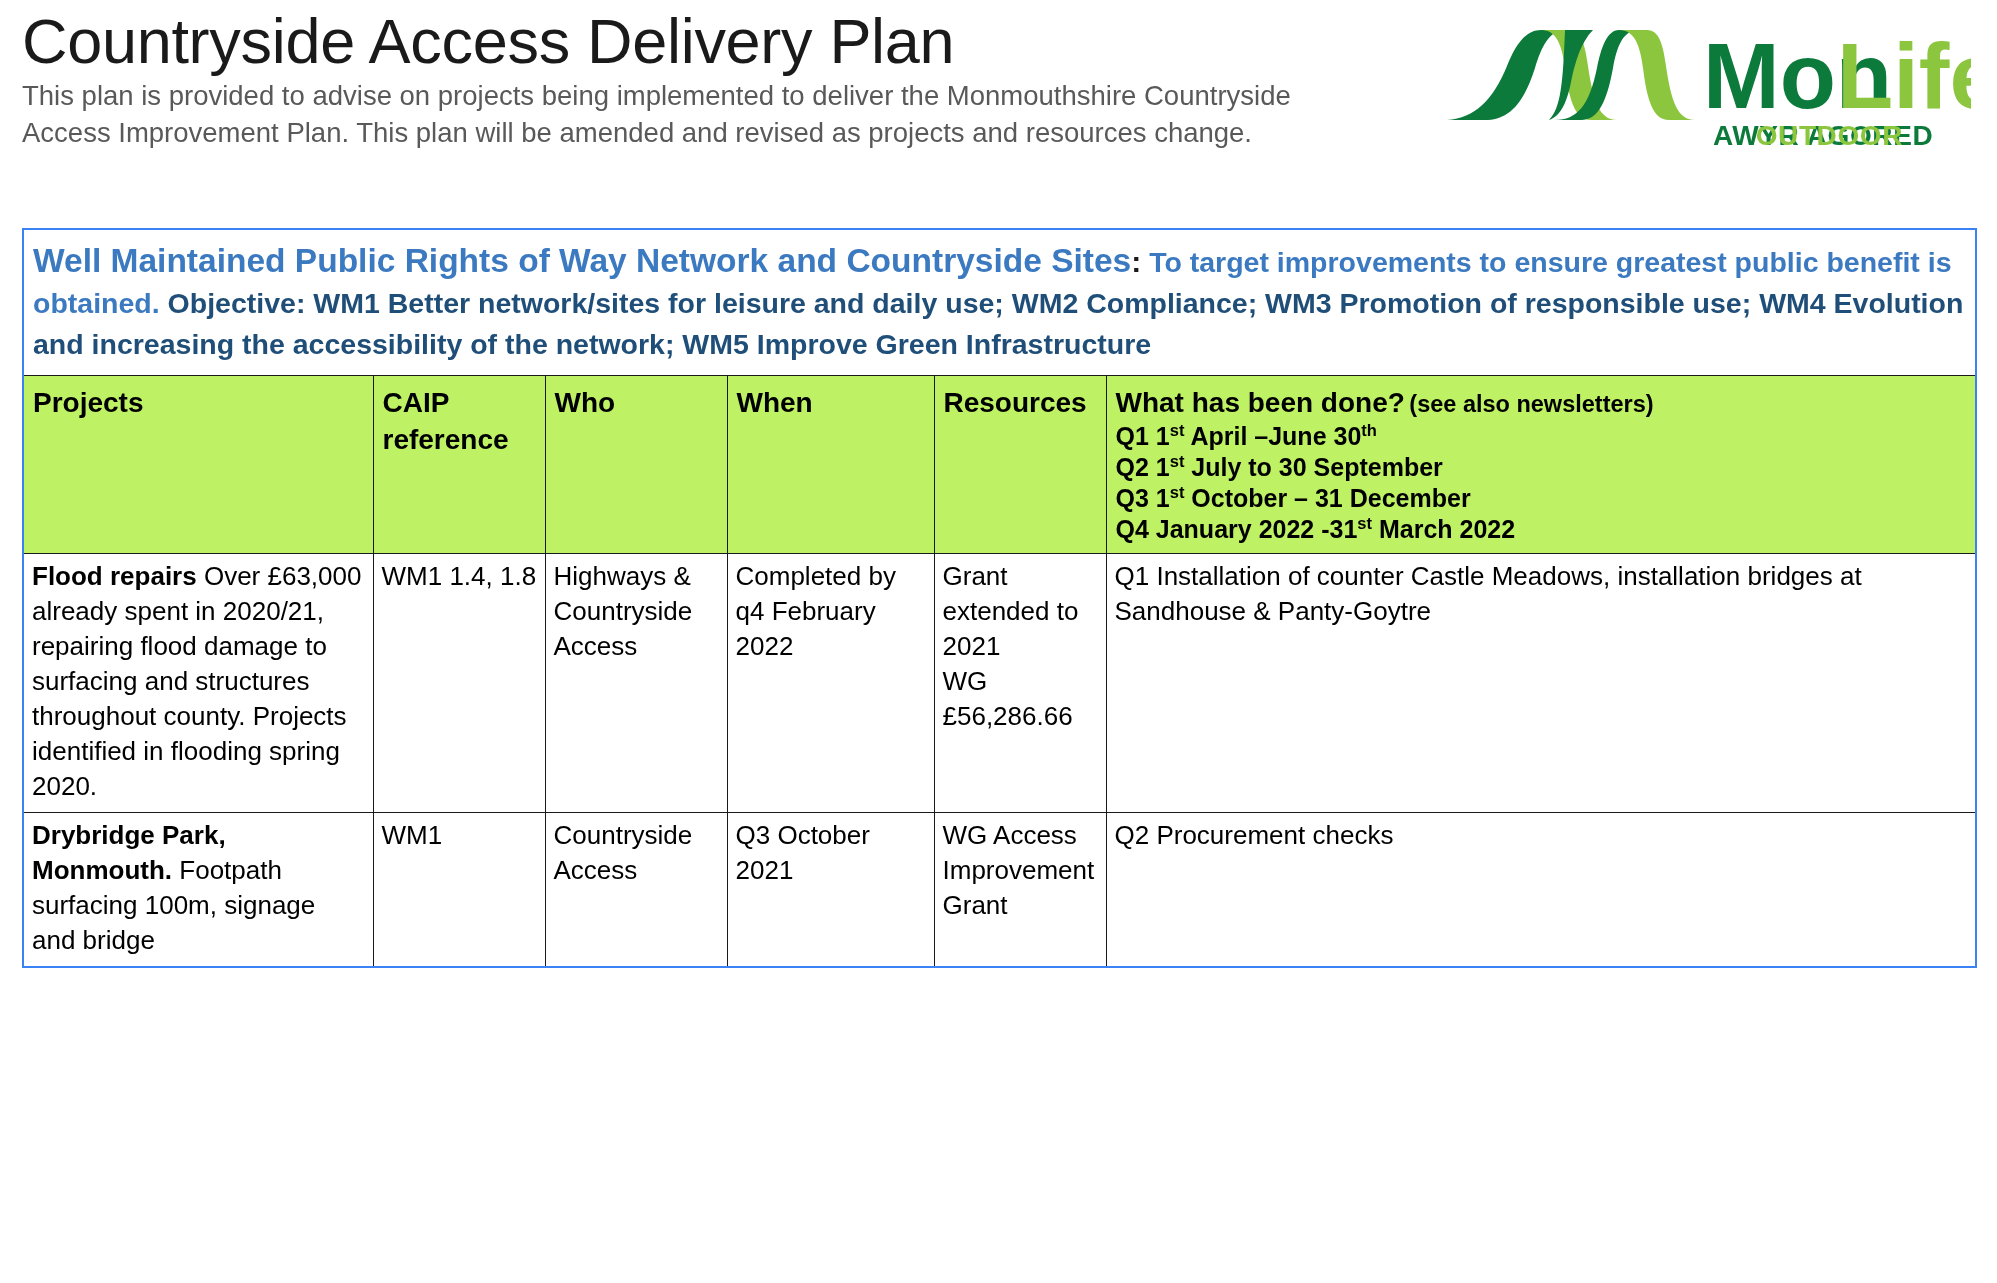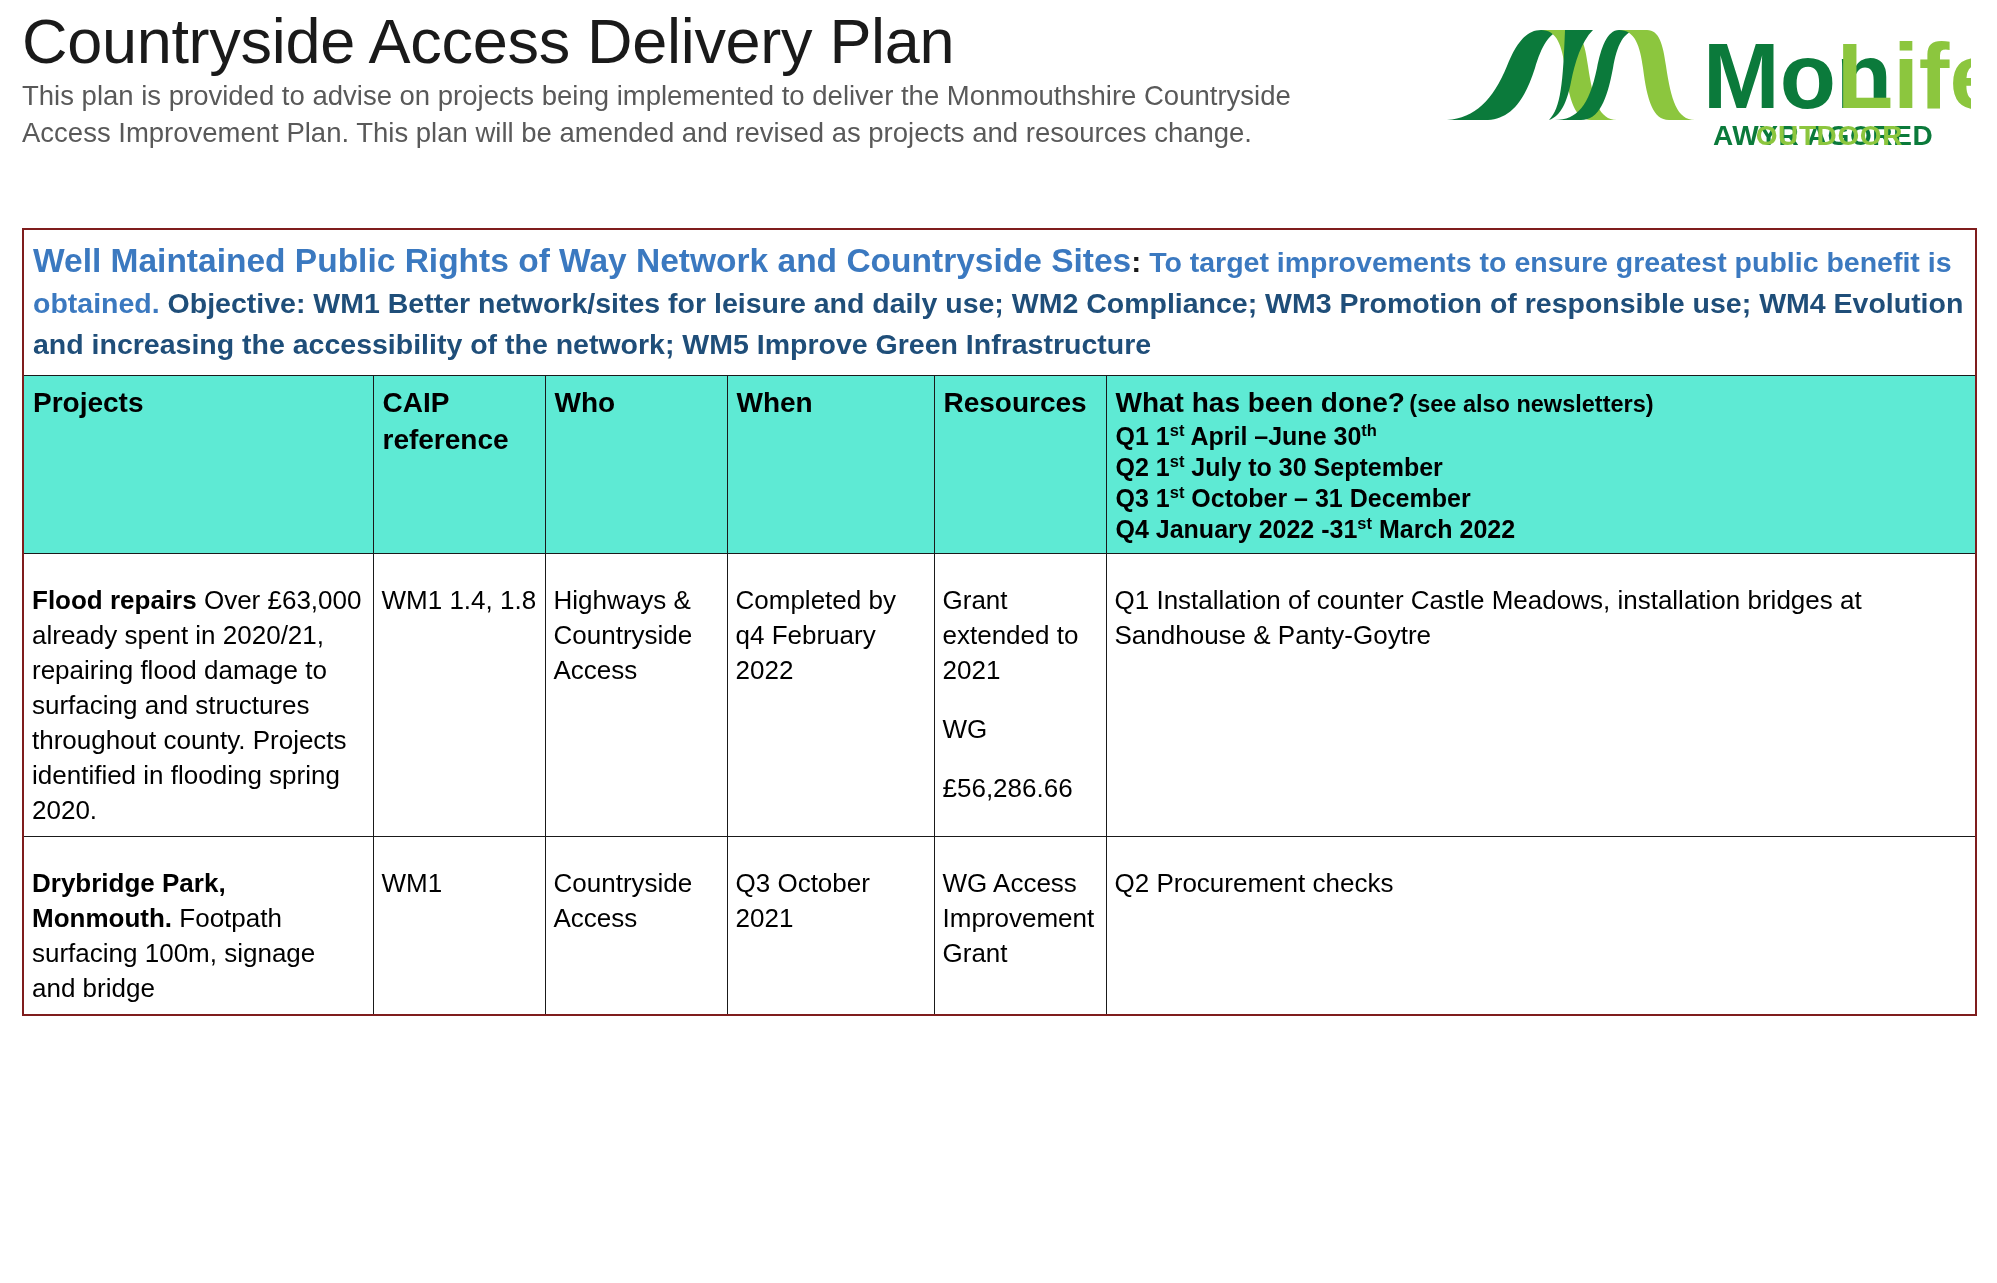--- a/index.html
+++ b/index.html
@@ -58,21 +58,21 @@
     position: absolute;
     right: 4px;
     top: 4px;
     width: 530px;
     height: 148px;
   }
   .logo svg { display: block; }
 
   
   .plan-table {
-    border: 2px solid #7f1d1d;
+    border: 2px solid #3b82f6;
     border-collapse: collapse;
     width: 1953px;
     table-layout: fixed;
   }
   .plan-table col.c1 { width: 350px; }
   .plan-table col.c2 { width: 172px; }
   .plan-table col.c3 { width: 182px; }
   .plan-table col.c4 { width: 207px; }
   .plan-table col.c5 { width: 172px; }
   .plan-table col.c6 { width: 870px; }
@@ -110,21 +110,21 @@
   .abbrev-text {
     font-family: "Liberation Sans Narrow", "Liberation Sans", sans-serif;
     font-stretch: condensed;
     font-size: 25px;
     line-height: 33px;
     color: #000;
   }
 
   
   tr.head-row td {
-    background: #5eead4;
+    background: #bef264;
     padding: 8px 8px 8px 9px;
   }
   .col-head {
     font-family: "Liberation Sans", sans-serif;
     font-weight: bold;
     font-size: 28px;
     line-height: 37px;
     color: #000;
   }
   .head-note {
@@ -143,21 +143,20 @@
   }
   sup { font-size: 0.66em; vertical-align: super; line-height: 0; }
 
   
   .cell-text {
     font-family: "Liberation Sans Narrow", "Liberation Sans", sans-serif;
     font-stretch: condensed;
     font-size: 26px;
     line-height: 35px;
     color: #000;
-    margin-top: 24px;
   }
   .cell-text b { font-weight: bold; }
 </style>
 </head>
 <body>
 
 <div class="page">
 
   <div class="doc-header">
     <div class="title-block">

